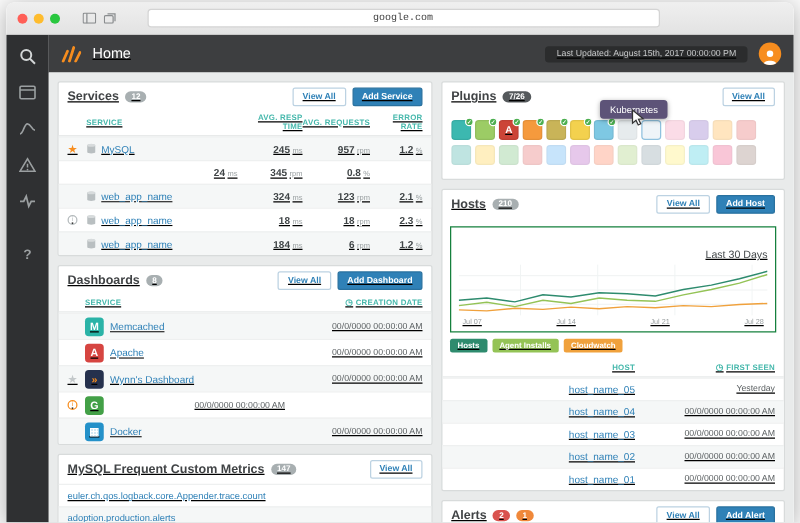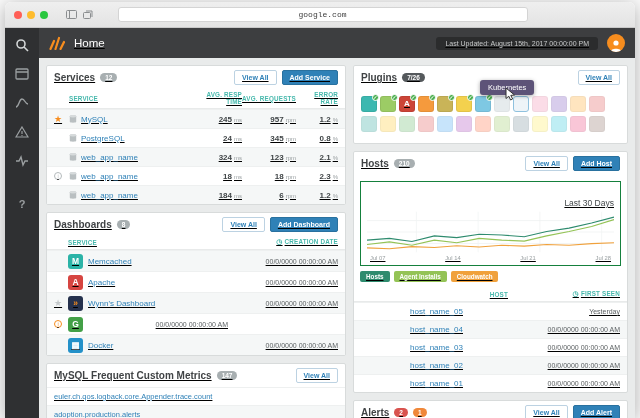--- a/index.html
+++ b/index.html
@@ -107,21 +107,21 @@
 
   
   .hosts-body { padding:6px; }
   .chart-box { border:1px solid #15803d; padding:16px 6px 2px; }
   .chart-title { font-size:8.5px; color:#44494b; margin-bottom:2px; }
   .chart-svg { display:block; width:100%; height:44px; }
   .x-labels { display:flex; justify-content:space-between; font-size:5.8px; color:#9aa0a2; padding:1px 3px 2px; }
   .legend { display:flex; gap:4px; margin-top:5px; }
   .pill { font-size:6.3px; color:#fff; padding:2px 6px; border-radius:2px; font-weight:bold; cursor:pointer; }
   .host-head, .host-row { grid-template-columns:1fr 112px; }
-  .host-row { height:18px; font-size:8px;gap:45px; }
+  .host-row { height:18px; font-size:8px; }
   .host-name { color:var(--primary_blue); }
   .seen { text-align:right; color:#5a5f61; font-size:7px; white-space:nowrap; }
 
   
   .alert-row { display:flex; align-items:center; gap:7px; padding:6px 7px; border-top:1px solid #eef0f0; }
 </style>
 </head>
 <body>
 
 <div class="window">
@@ -234,27 +234,20 @@
                       <ellipse cx="5" cy="2.5" rx="4" ry="1.5" fill="#d7dbdc"></ellipse>
                     </svg>
                     <span>MySQL</span>
                   </span>
                 <span class="num"><b>245</b><i>ms</i></span>
                 <span class="num"><b>957</b><i>rpm</i></span>
                 <span class="num"><b>1.2</b><i>%</i></span>
               </div>
               <div class="trow svc-row">
                 <span></span>
-                <span class="svc-name">
-                    <svg width="8" height="10" viewBox="0 0 10 12">
-                      <path d="M1 2.5 C1 1 9 1 9 2.5 V9.5 C9 11 1 11 1 9.5 Z" fill="#b9bfc1"></path>
-                      <ellipse cx="5" cy="2.5" rx="4" ry="1.5" fill="#d7dbdc"></ellipse>
-                    </svg>
-                    <span>PostgreSQL</span>
-                  </span>
                 <span class="num"><b>24</b><i>ms</i></span>
                 <span class="num"><b>345</b><i>rpm</i></span>
                 <span class="num"><b>0.8</b><i>%</i></span>
               </div>
               <div class="trow svc-row">
                 <span></span>
                 <span class="svc-name">
                     <svg width="8" height="10" viewBox="0 0 10 12">
                       <path d="M1 2.5 C1 1 9 1 9 2.5 V9.5 C9 11 1 11 1 9.5 Z" fill="#b9bfc1"></path>
                       <ellipse cx="5" cy="2.5" rx="4" ry="1.5" fill="#d7dbdc"></ellipse>

